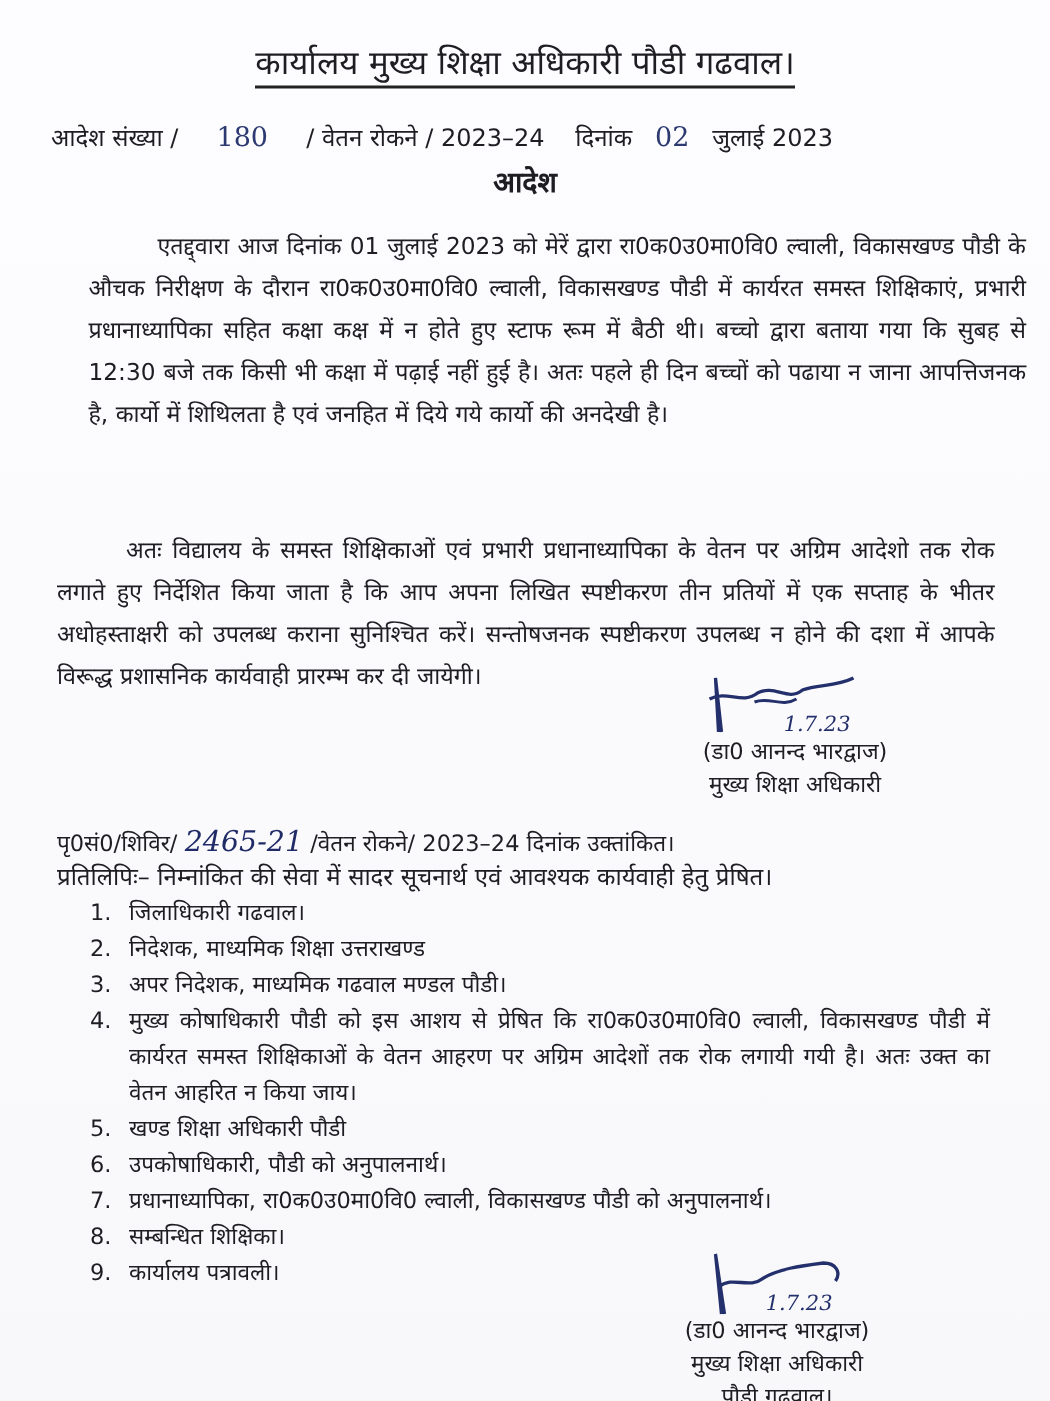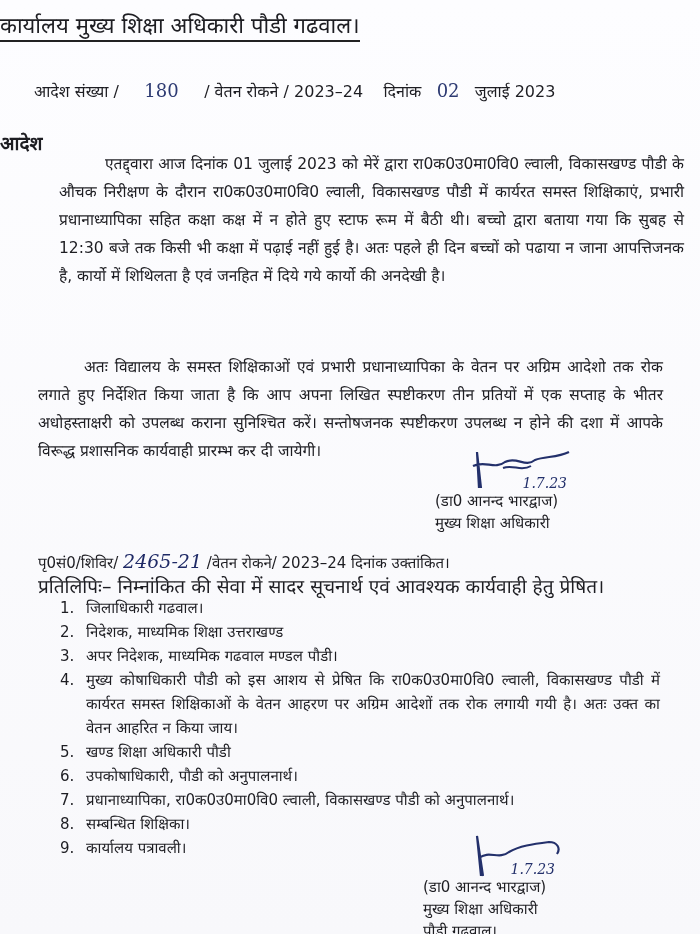--- a/index.html
+++ b/index.html
@@ -5,53 +5,53 @@
   html, body { margin: 0; padding: 0; }
   body {
     width: 700px; height: 934px; overflow: hidden;
     background: #fbfbfd;
     font-family: "DejaVu Sans", "Liberation Sans", sans-serif;
     color: #1d1d22;
     position: relative;
   }
   .page { position: absolute; inset: 0; background: linear-gradient(180deg,#fdfdff 0%,#f8f8fb 100%); }
   .title {
-    position: absolute; top: 11px; left: 0; width: 100%;
-    text-align: left; font-size: 22px; line-height: 30px;
+    position: absolute; top: 28px; left: 0; width: 100%;
+    text-align: center; font-size: 22px; line-height: 30px;
   }
   .title span { border-bottom: 2px solid #222; padding-bottom: 2px; }
   .orderline {
     position: absolute; top: 80px; left: 34px; font-size: 16px; white-space: nowrap;
   }
   .orderline .hand { font-family: "DejaVu Serif", serif; color: #2d3a72; font-size: 18px; }
   .heading {
-    position: absolute; top: 130px; left: 0; width: 100%; text-align: left;
+    position: absolute; top: 108px; left: 0; width: 100%; text-align: center;
     font-size: 19px; font-weight: bold;
   }
   .para {
     position: absolute; left: 38px; width: 625px; font-size: 15.5px; line-height: 28px;
     text-align: justify; text-align-last: left;
   }
   .para .indent { display: inline-block; width: 46px; }
   #p1 { top: 150px; margin-left: 21px; }
   #p2 { top: 330px; margin-top: 23px; }
   .sig {
-    position: absolute; width: 190px; font-size: 15px; line-height: 22px;
+    position: absolute; width: 190px; text-align: center; font-size: 15px; line-height: 22px;
   }
   .sig .scribble { height: 42px; position: relative; }
   .sig .scribble svg { position: absolute; left: 30px; top: 0; }
   .sig .sdate { position: absolute; right: 58px; top: 24px; font-family: "DejaVu Serif", serif; font-style: italic; color: #23306b; font-size: 14px; }
   #sig1 { left: 435px; top: 448px; }
   #sig2 { left: 423px; top: 834px; }
   .refline {
     position: absolute; top: 550px; left: 38px; font-size: 15px; white-space: nowrap;
   }
   .refline .hand { font-family: "DejaVu Serif", serif; font-style: italic; color: #1f2a66; font-size: 19px; }
   .copyline {
-    position: absolute; top: 573px; left: 38px; font-size: 19px; white-space: nowrap;
+    position: absolute; top: 573px; left: 38px; font-size: 16px; white-space: nowrap;
   }
   .list {
     position: absolute; top: 596px; left: 60px; width: 600px;
     margin: 0; padding: 0; list-style: none; font-size: 15px; line-height: 24px;
   }
   .list li { display: flex; }
   .list .num { width: 26px; flex: 0 0 26px; }
   .list .txt { flex: 1; text-align: justify; text-align-last: left; }
 </style>
 </head>

